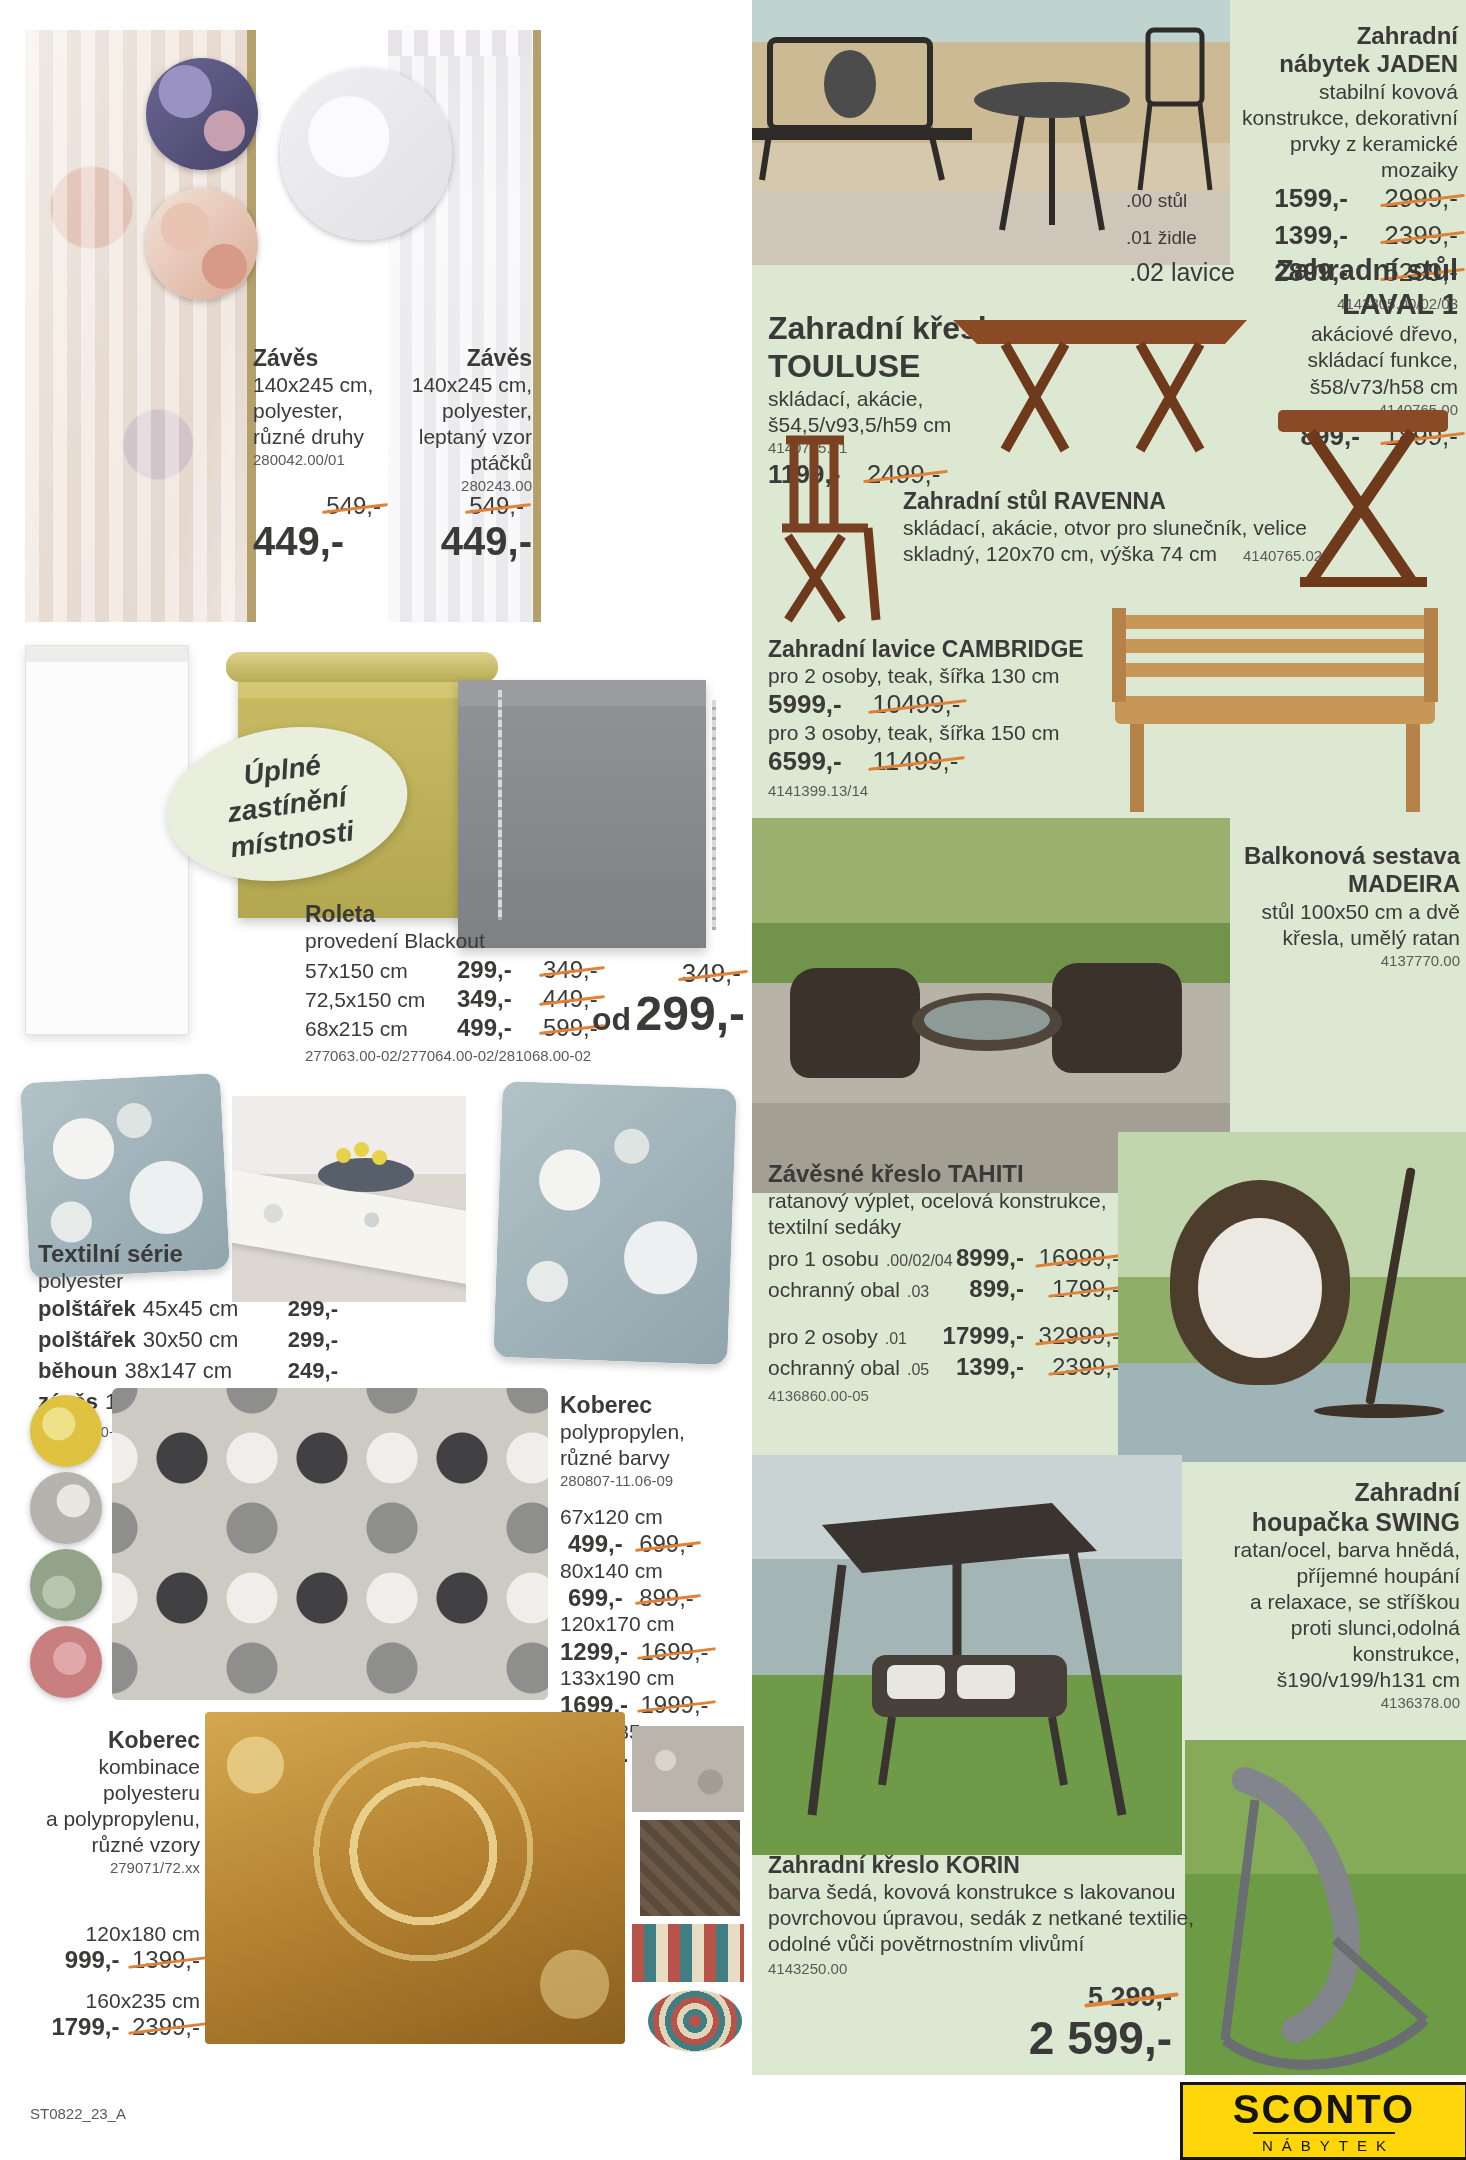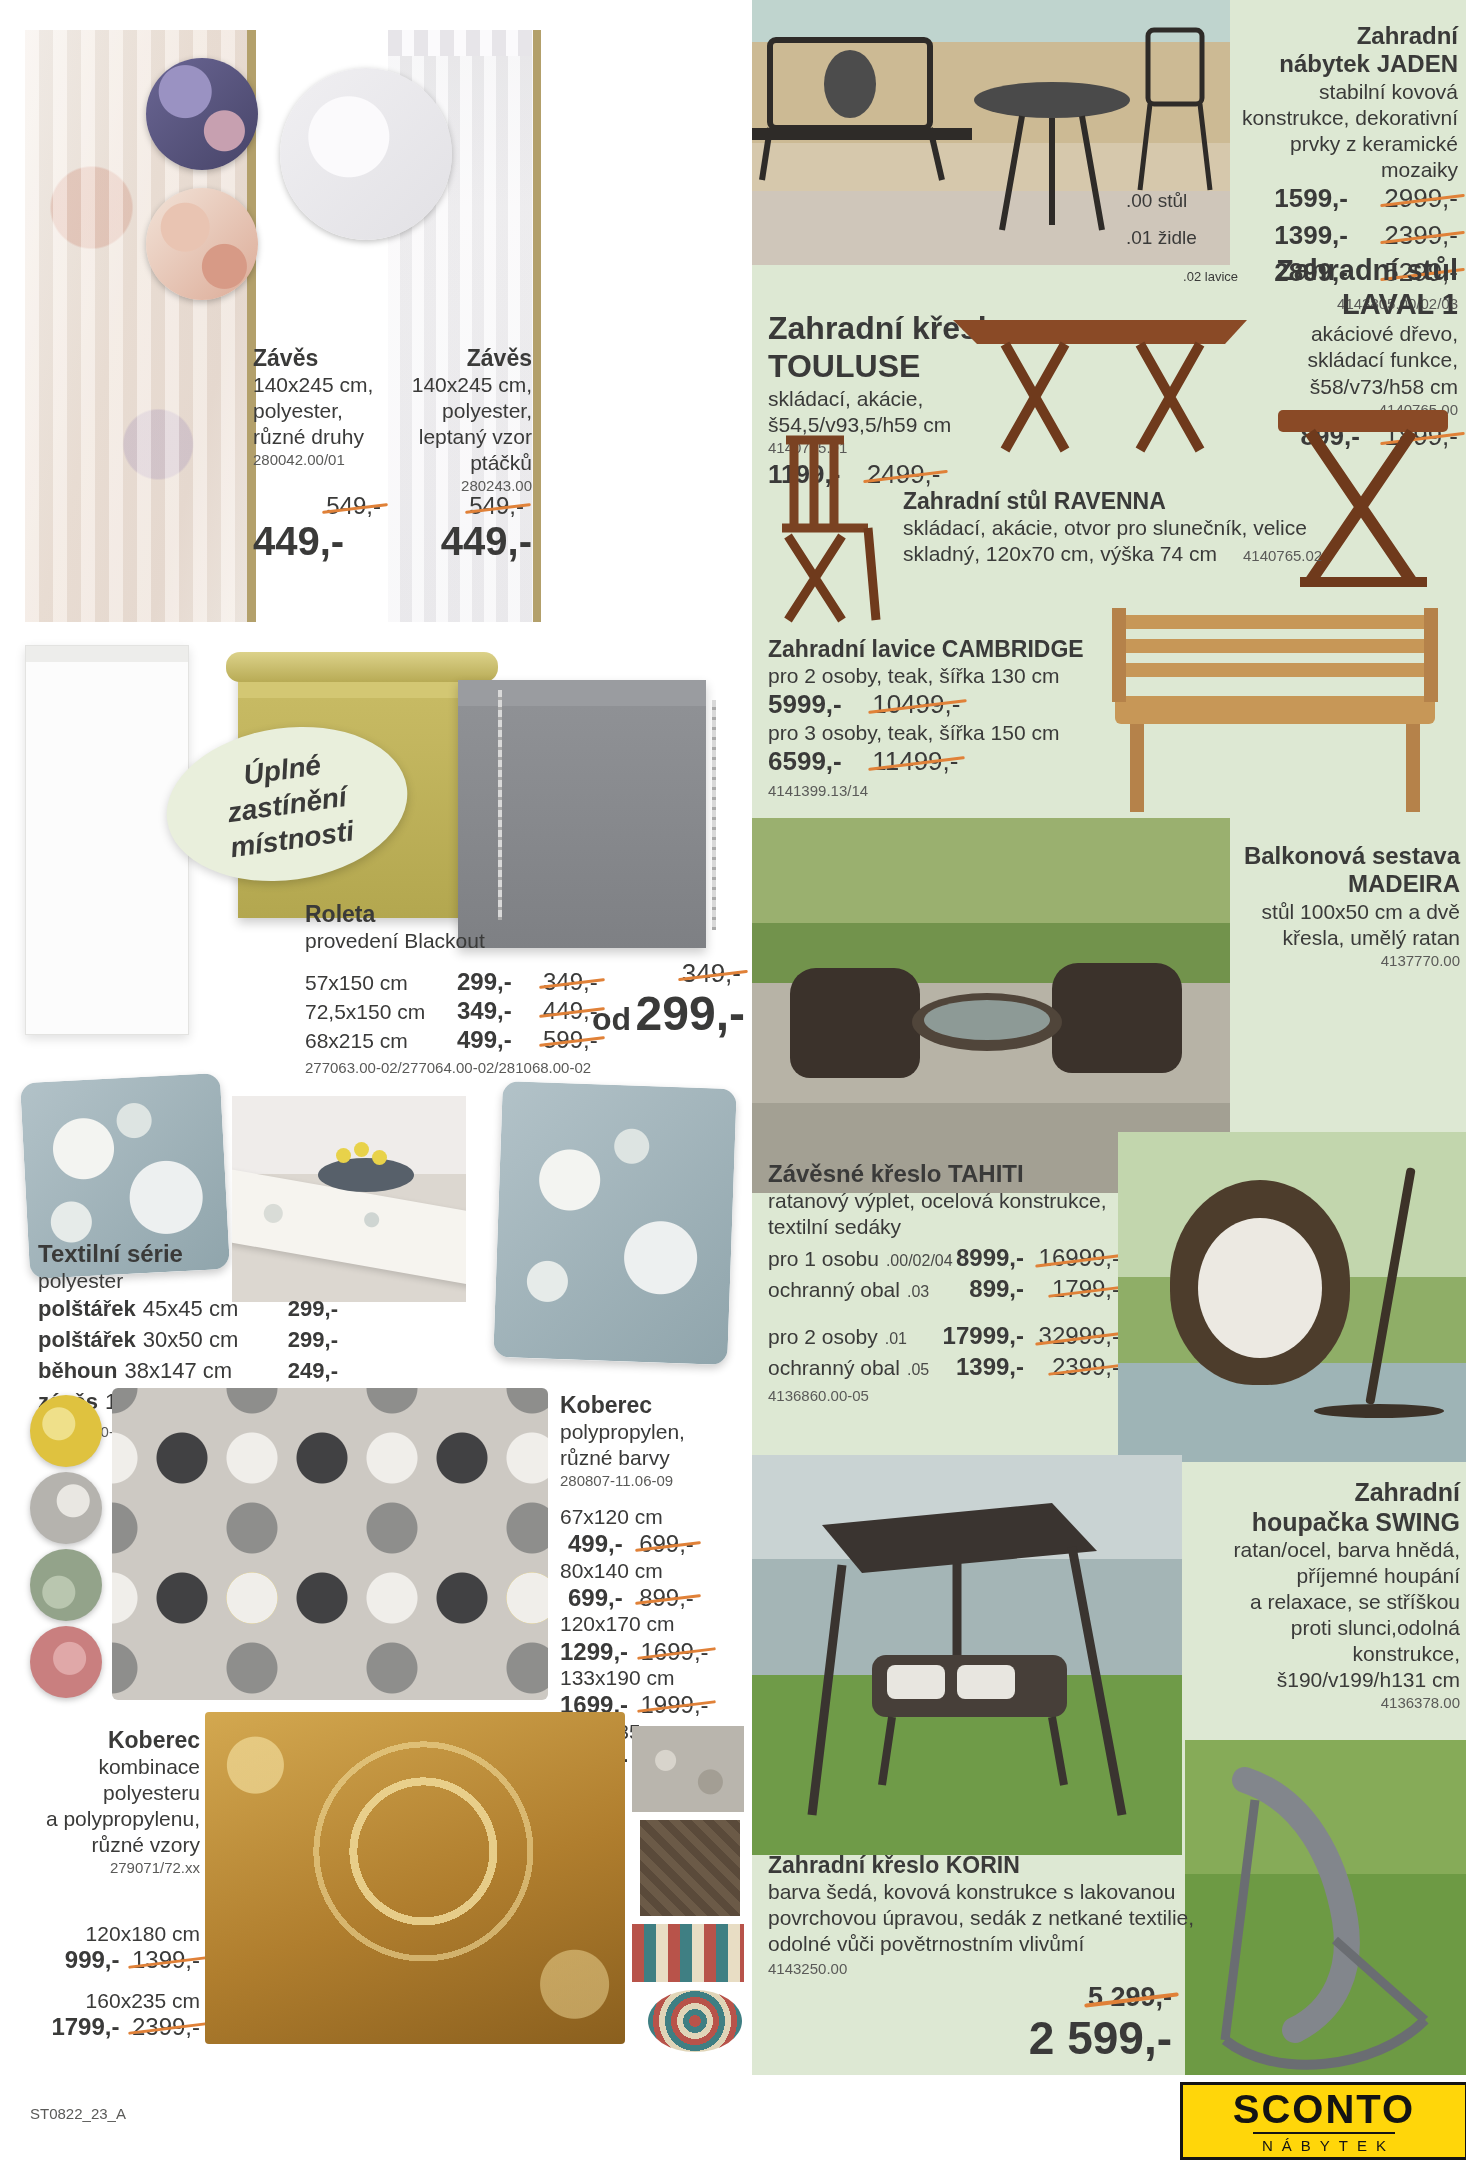--- a/index.html
+++ b/index.html
@@ -135,21 +135,21 @@
   <div class="ph chain" style="left:498px;top:690px;height:230px"></div>
   <div class="ph chain" style="left:712px;top:700px;height:230px"></div>
   <div class="abs badge" style="left:166px;top:728px;width:242px;height:152px">
     <div class="badge-text pre">Úplné
 zastínění
 místnosti</div>
   </div>
 
   <div class="abs" style="left:305px;top:901px;width:340px">
     <div class="title">Roleta</div>
-    <div class="body" style="margin-bottom:14px">provedení Blackout</div>
+    <div class="body" style="margin-bottom:2px">provedení Blackout</div>
     <div class="trow">
       <span class="body" style="width:152px">57x150 cm</span>
       <span class="b p24" style="width:86px">299,-</span>
       <span><span class="old p24">349,-</span></span>
     </div>
     <div class="trow">
       <span class="body" style="width:152px">72,5x150 cm</span>
       <span class="b p24" style="width:86px">349,-</span>
       <span><span class="old p24">449,-</span></span>
     </div>
@@ -289,21 +289,21 @@
       <span style="width:112px;font-size:19px;text-align:left">.00 stůl</span>
       <span class="b p26" style="width:110px;text-align:right">1599,-</span>
       <span style="width:110px;text-align:right"><span class="old p26">2999,-</span></span>
     </div>
     <div class="jrow">
       <span style="width:112px;font-size:19px;text-align:left">.01 židle</span>
       <span class="b p26" style="width:110px;text-align:right">1399,-</span>
       <span style="width:110px;text-align:right"><span class="old p26">2399,-</span></span>
     </div>
     <div class="jrow">
-      <span style="width:112px;font-size:13px;text-align:right">.02 lavice</span>
+      <span style="width:112px;font-size:25px;text-align:center">.02 lavice</span>
       <span class="b p26" style="width:110px;text-align:right">2899,-</span>
       <span style="width:110px;text-align:right"><span class="old p26">5299,-</span></span>
     </div>
     <div class="code">4143805.00/02/03</div>
   </div>
 
   <div class="abs" style="left:768px;top:310px;width:310px">
     <div class="b pre" style="font-size:32px;line-height:1.18">Zahradní křeslo
 TOULUSE</div>
     <div class="body pre">skládací, akácie,

